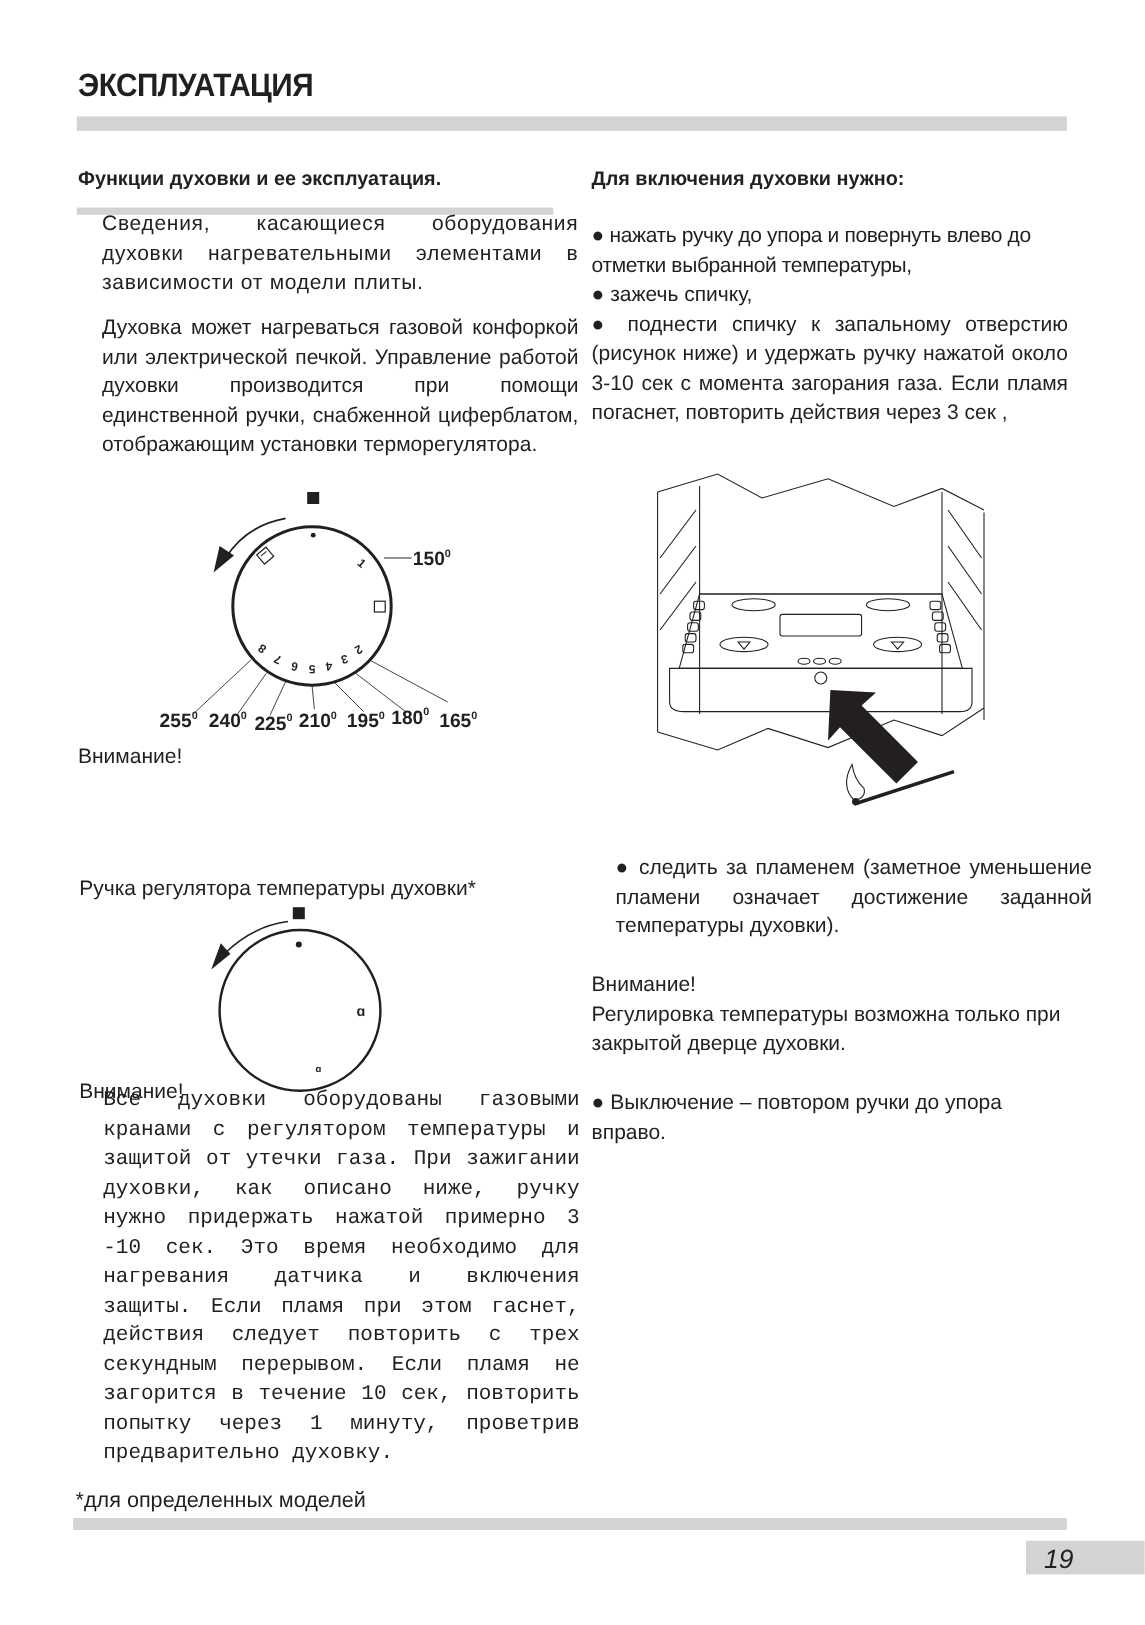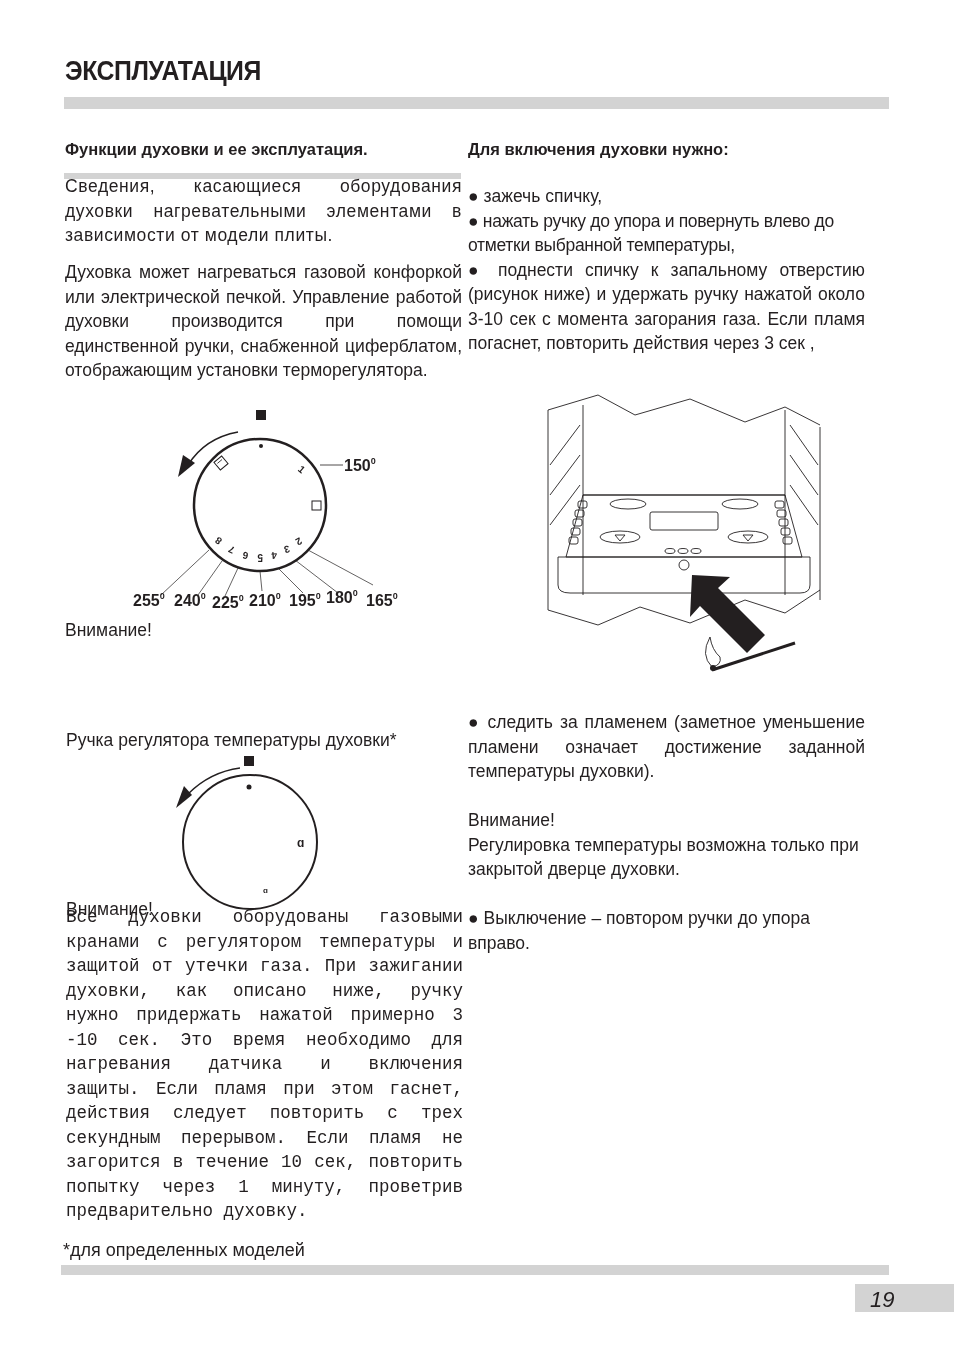--- a/index.html
+++ b/index.html
@@ -4,23 +4,23 @@
 <style>
   html, body { margin: 0; padding: 0; background: #ffffff; }
   body { width: 954px; height: 1354px; position: relative; overflow: hidden;
          font-family: "Liberation Sans", sans-serif; color: #231f20; }
   .title { position: absolute; left: 65px; top: 56px; font-size: 27px; font-weight: bold;
            letter-spacing: -0.5px; transform: scaleX(0.92); transform-origin: left; }
   .bar-top { position: absolute; left: 64px; top: 97px; width: 825px; height: 12px; background: #d3d3d3; }
   .col { position: absolute; font-size: 17.5px; line-height: 24.5px; }
   .col p { margin: 0; }
   .left { left: 65px; width: 397px; }
-  .right { left: 468px; width: 397px; }
+  .right { left: 493px; width: 397px; }
   .h-sub { font-weight: bold; font-size: 16.5px; }
-  .just { text-align: justify; text-align-last: left; }
+  .just { text-align: justify; text-align-last: left; margin-left: 20px; }
   .strip { position: absolute; left: 64px; top: 173px; width: 397px; height: 6px; background: #d3d3d3; }
   .bold { font-weight: normal; }
   .grill-sym { display: inline-block; width: 26px; height: 18px; vertical-align: -3px; }
   .bar-bottom { position: absolute; left: 61px; top: 1265px; width: 828px; height: 10px; background: #d3d3d3; }
   .page-box { position: absolute; left: 855px; top: 1284px; width: 99px; height: 28px; background: #d3d3d3; }
   .page-num { position: absolute; left: 870px; top: 1287px; font-size: 22px; font-style: italic; }
   .footnote { position: absolute; left: 63px; top: 1240px; font-size: 18px; }
   svg text { font-family: "Liberation Sans", sans-serif; }
 </style>
 </head>
@@ -107,22 +107,22 @@
 <div class="col left just" style="top:905px; left:66px;font-family:Liberation Mono, monospace;">
   <p>Все духовки оборудованы газовыми кранами с регулятором температуры и защитой от утечки газа. При зажигании духовки, как описано ниже, ручку нужно придержать нажатой примерно 3 -10 сек. Это время необходимо для нагревания датчика и включения защиты. Если пламя при этом гаснет, действия следует повторить с трех секундным перерывом. Если пламя не загорится в течение 10 сек, повторить попытку через 1 минуту, проветрив предварительно духовку.</p>
 </div>
 
 <div class="footnote">*для определенных моделей</div>
 
 <div class="col right" style="top:137px;">
   <p class="h-sub">Для включения духовки нужно:</p>
 </div>
 <div class="col right" style="top:184px;">
+  <p style="letter-spacing:-0.3px;"><span>●</span> <span>нажать ручку до упора и повернуть влево до отметки выбранной температуры,</span></p>
   <p><span>●</span> <span>зажечь спичку,</span></p>
-  <p style="letter-spacing:-0.3px;"><span>●</span> <span>нажать ручку до упора и повернуть влево до отметки выбранной температуры,</span></p>
   <p class="just"><span>●</span> <span>поднести спичку к запальному отверстию (рисунок ниже) и удержать ручку нажатой около 3-10 сек с момента загорания газа. Если пламя погаснет, повторить действия через 3 сек ,</span></p>
 </div>
 
 <svg style="position:absolute; left:540px; top:385px;" width="290" height="300" viewBox="0 0 290 300">
   <g stroke="#231f20" stroke-width="0.9" fill="none">
     <polyline points="8,25 58,10 95,30 150,14 205,37 245,22 280,40"></polyline>
     <line x1="8" y1="25" x2="8" y2="225"></line>
     <line x1="43" y1="20" x2="43" y2="210"></line>
     <line x1="245" y1="25" x2="245" y2="210"></line>
     <line x1="280" y1="42" x2="280" y2="215"></line>

